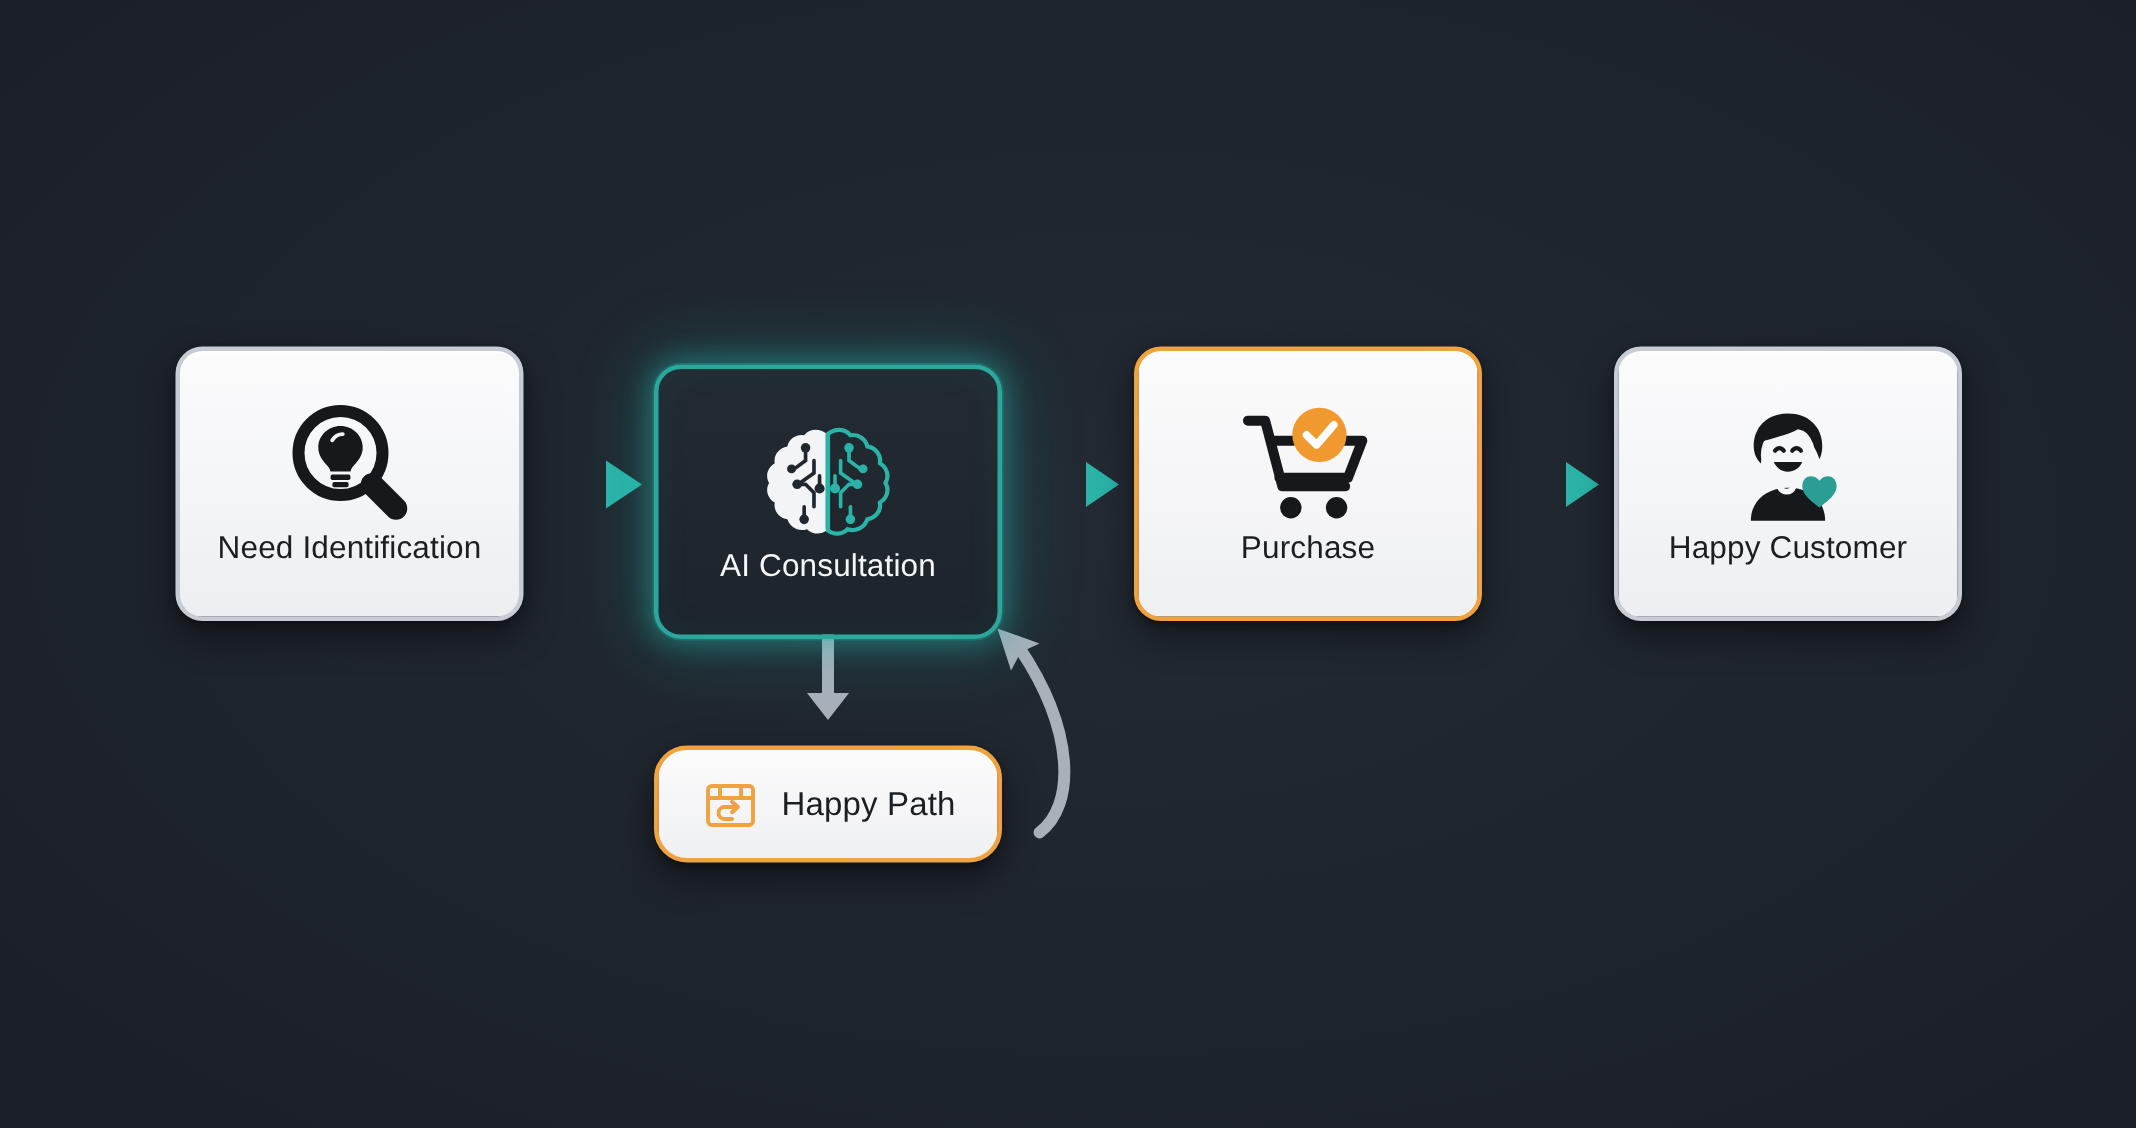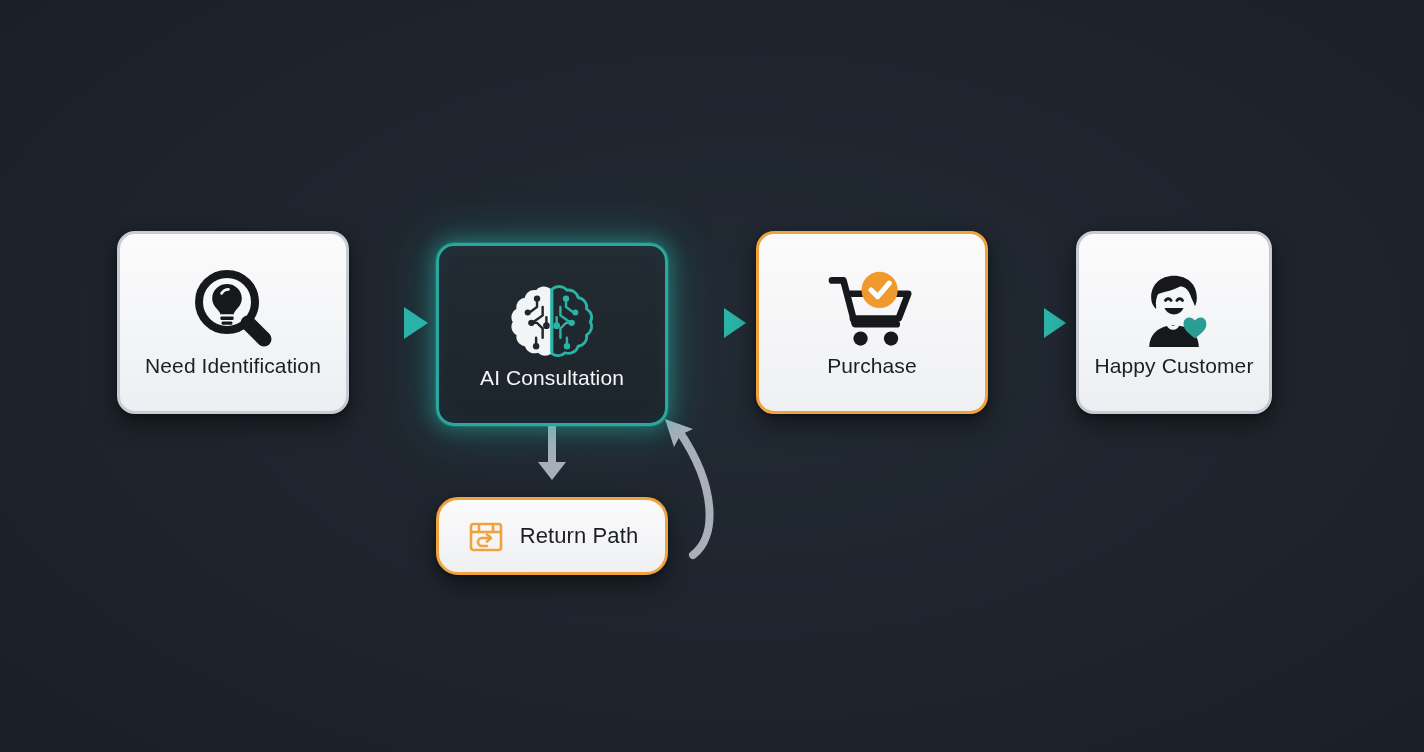--- a/index.html
+++ b/index.html
@@ -243,21 +243,21 @@
         </g>
         <circle cx="38" cy="73" r="7.5" fill="#16181b"></circle>
         <circle cx="70" cy="73" r="7.5" fill="#16181b"></circle>
         <circle cx="58" cy="22" r="19" fill="#f0992e"></circle>
         <path d="M49 22 L56 29 L68 15" stroke="#ffffff" stroke-width="5.4" fill="none" stroke-linecap="round" stroke-linejoin="round"></path>
       </svg>
     </div>
     <div class="node-label">Purchase</div>
   </div>
 
-  <div class="node node-light" style="left:1076px; top:231px; width:196px; height:183px;">
+  <div class="node node-light" style="left:1076px; top:231px; width:232px; height:183px;">
     <div class="node-icon">
       <svg width="92" height="80" viewBox="0 0 96 84">
 
         <path d="M24 30 c0-14 10-23 24-23 c14 0 24 9 24 23 c0 4-1 7-2 9 c-2-6-4-10-8-12 c-6 4-16 6-26 4 c-4 2-6 6-7 11 c-3-3-5-7-5-12 Z" fill="#16181b"></path>
 
         <ellipse cx="48" cy="36" rx="19" ry="21" fill="#f5f6f8"></ellipse>
         <path d="M29 27 c1-11 9-18 19-18 c10 0 18 7 19 18 c-3-5-7-8-12-9 c-7 4-18 6-26 9 Z" fill="#16181b"></path>
 
         <path d="M39 33 c1.6-2.4 4.4-2.4 6 0" stroke="#16181b" stroke-width="3" fill="none" stroke-linecap="round"></path>
         <path d="M51 33 c1.6-2.4 4.4-2.4 6 0" stroke="#16181b" stroke-width="3" fill="none" stroke-linecap="round"></path>
@@ -282,16 +282,16 @@
           <path d="M5 16 L35 16"></path>
           <path d="M13 8 L13 16"></path>
           <path d="M27 8 L27 16"></path>
         </g>
         <g fill="none" stroke="#efa23d" stroke-width="2.6" stroke-linecap="round" stroke-linejoin="round">
           <path d="M24 22 h-8 a4 4 0 0 0 0 8 h5"></path>
           <path d="M21 18.5 L25 22 L21 25.5"></path>
         </g>
       </svg>
     </div>
-    <div class="node-label">Return Path</div>
+    <div class="node-label">Happy Path</div>
   </div>
 
 </div>
 
 </body></html>

